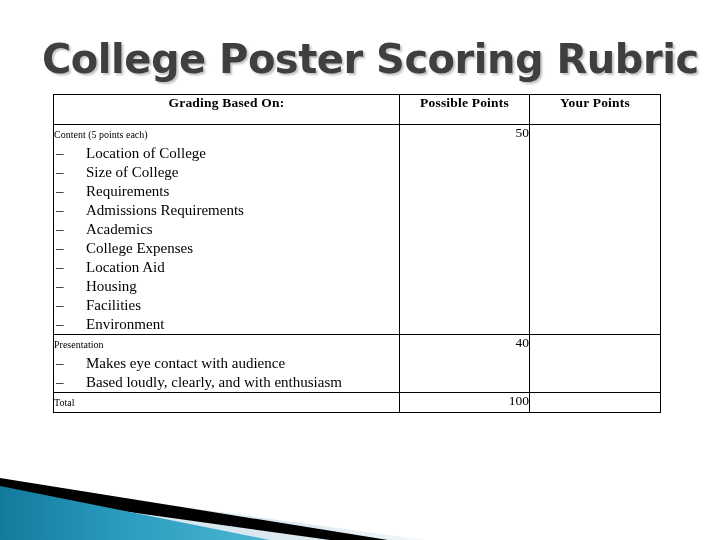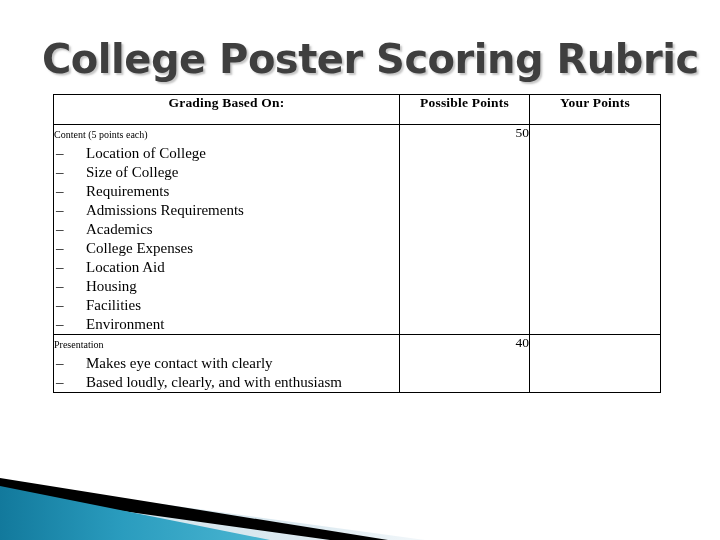--- a/index.html
+++ b/index.html
@@ -155,28 +155,35 @@
         <span class="bullet-row"><span class="bullet-dash">–</span><span>Facilities</span></span>
         <span class="bullet-row"><span class="bullet-dash">–</span><span>Environment</span></span>
       </td>
       <td class="points-cell">50</td>
       <td class="yours-cell points-cell"></td>
     </tr>
 
     <tr class="row-pres">
       <td class="criteria-cell">
         <div class="section-title">Presentation</div>
-        <span class="bullet-row"><span class="bullet-dash">–</span><span>Makes eye contact with clearly</span></span>
+        <span class="bullet-row"><span class="bullet-dash">–</span><span>Makes eye contact with audience</span></span>
         <span class="bullet-row"><span class="bullet-dash">–</span><span>Based loudly, clearly, and with enthusiasm</span></span>
       </td>
       <td class="points-cell">40</td>
       <td class="yours-cell points-cell"></td>
     </tr>
 
 
+    <tr class="row-total">
+      <td class="criteria-cell">
+        <div class="section-title">Total</div>
+      </td>
+      <td class="points-cell">100</td>
+      <td class="yours-cell points-cell"></td>
+    </tr>
   </tbody>
 </table>
 
 <svg id="corner-decoration" viewBox="0 0 440 80" preserveAspectRatio="none">
   <defs>
     <linearGradient id="tealGrad" x1="0" y1="0" x2="1" y2="0">
       <stop offset="0%" stop-color="#12799c"></stop>
       <stop offset="45%" stop-color="#2a9cbe"></stop>
       <stop offset="100%" stop-color="#4bb6d2"></stop>
     </linearGradient>

